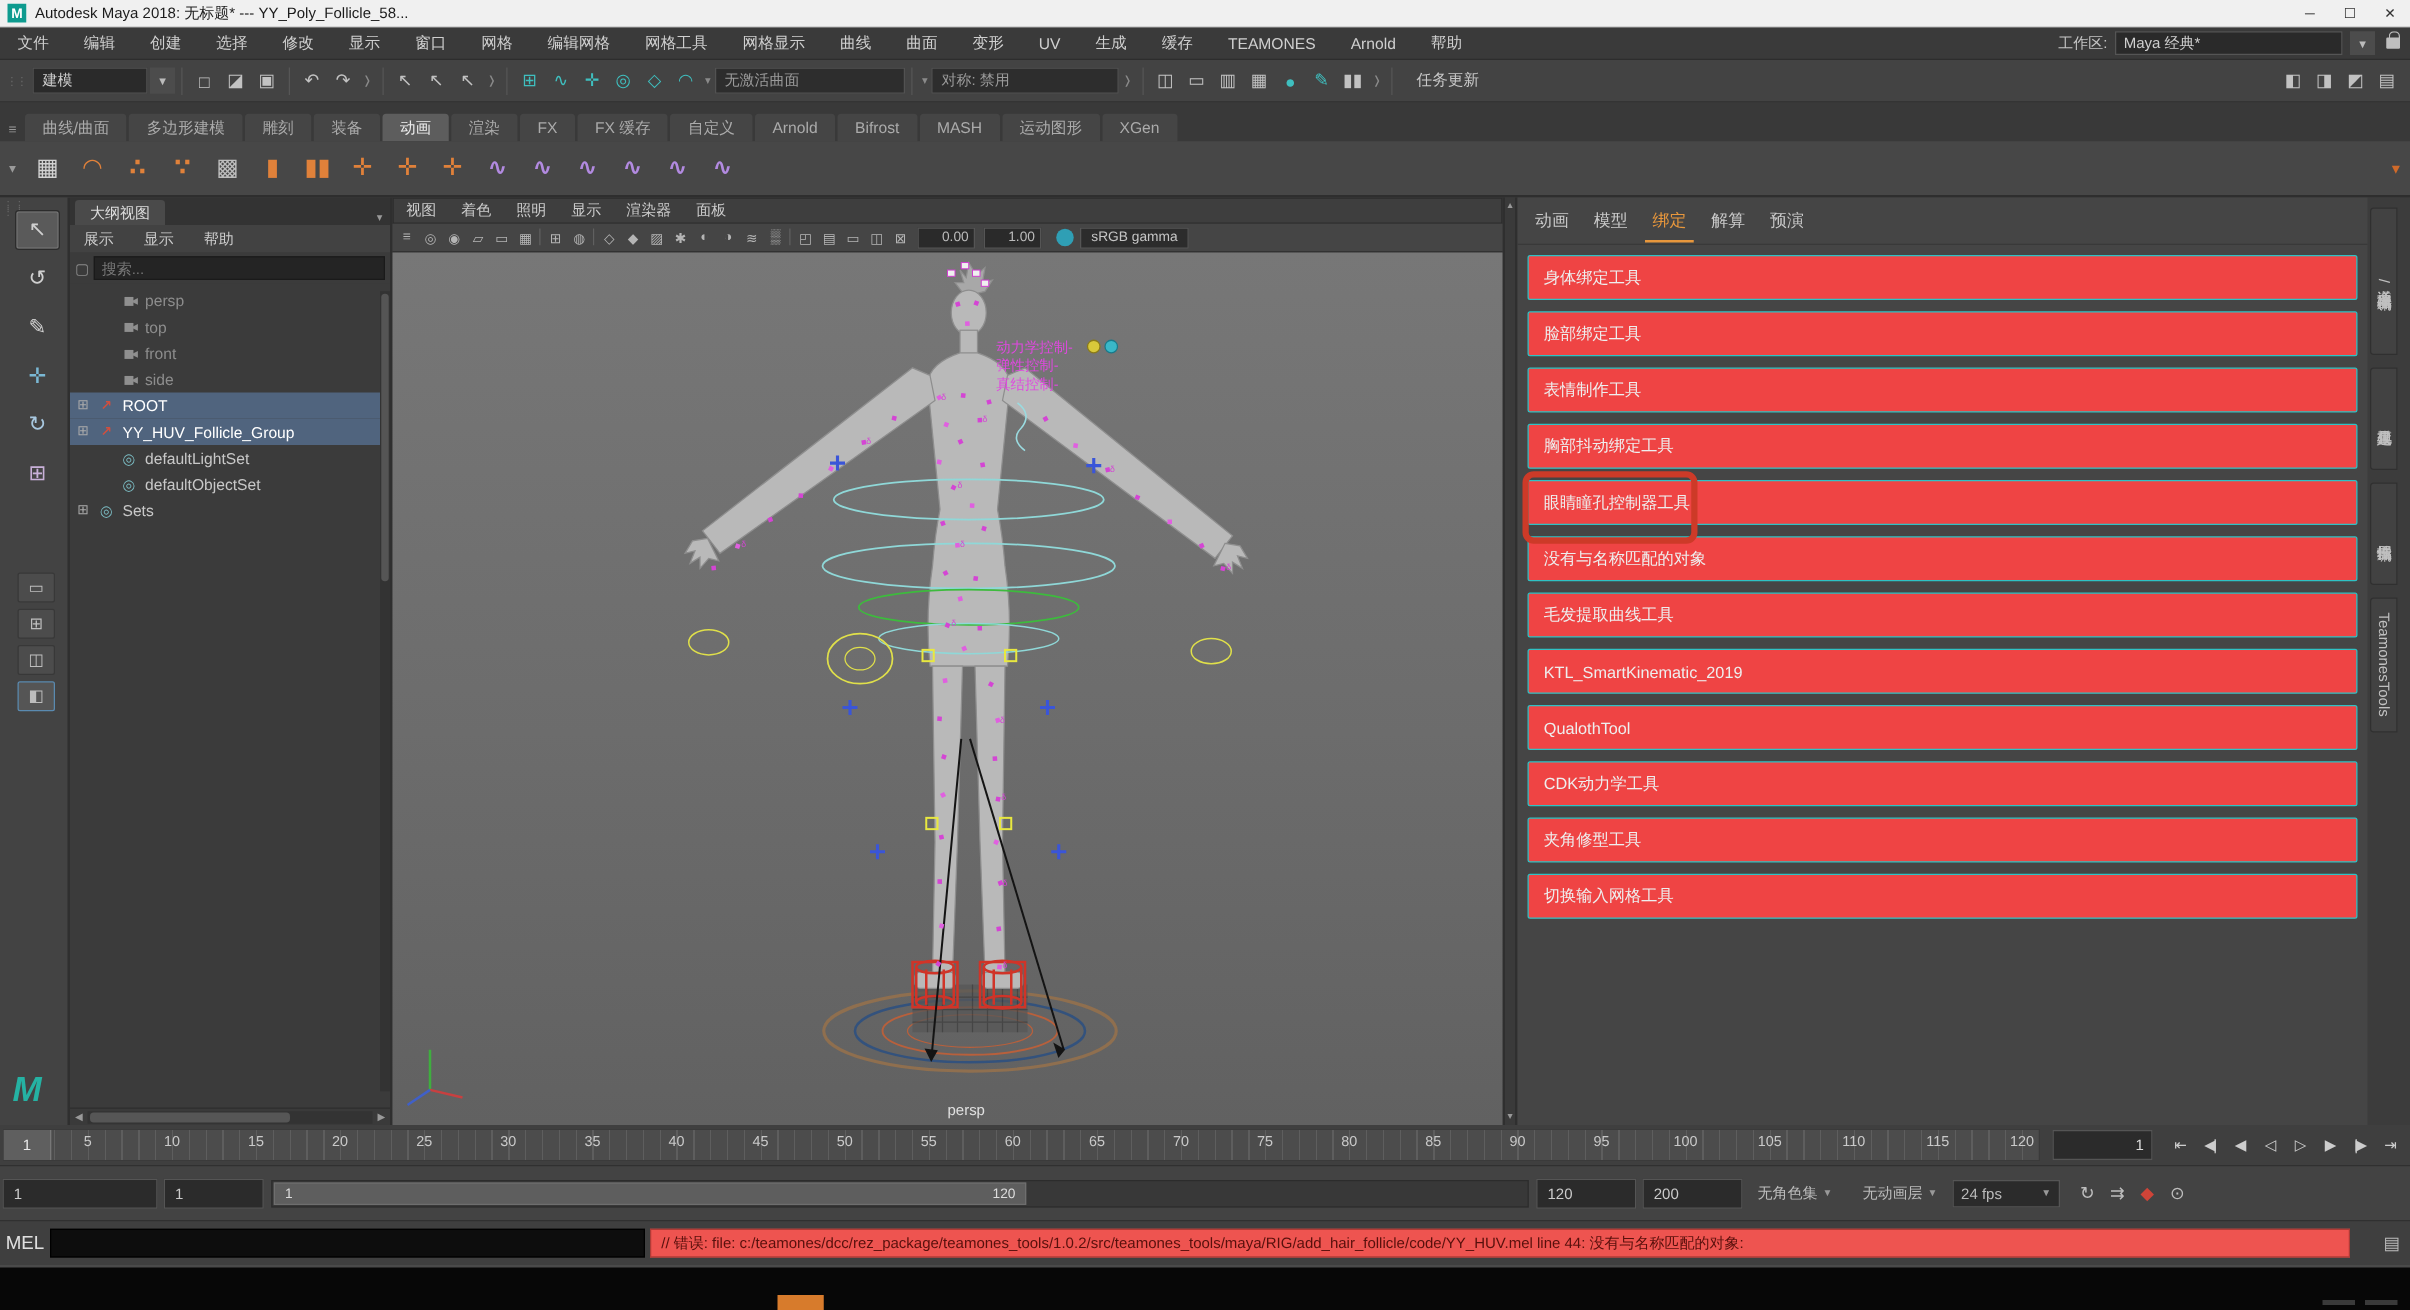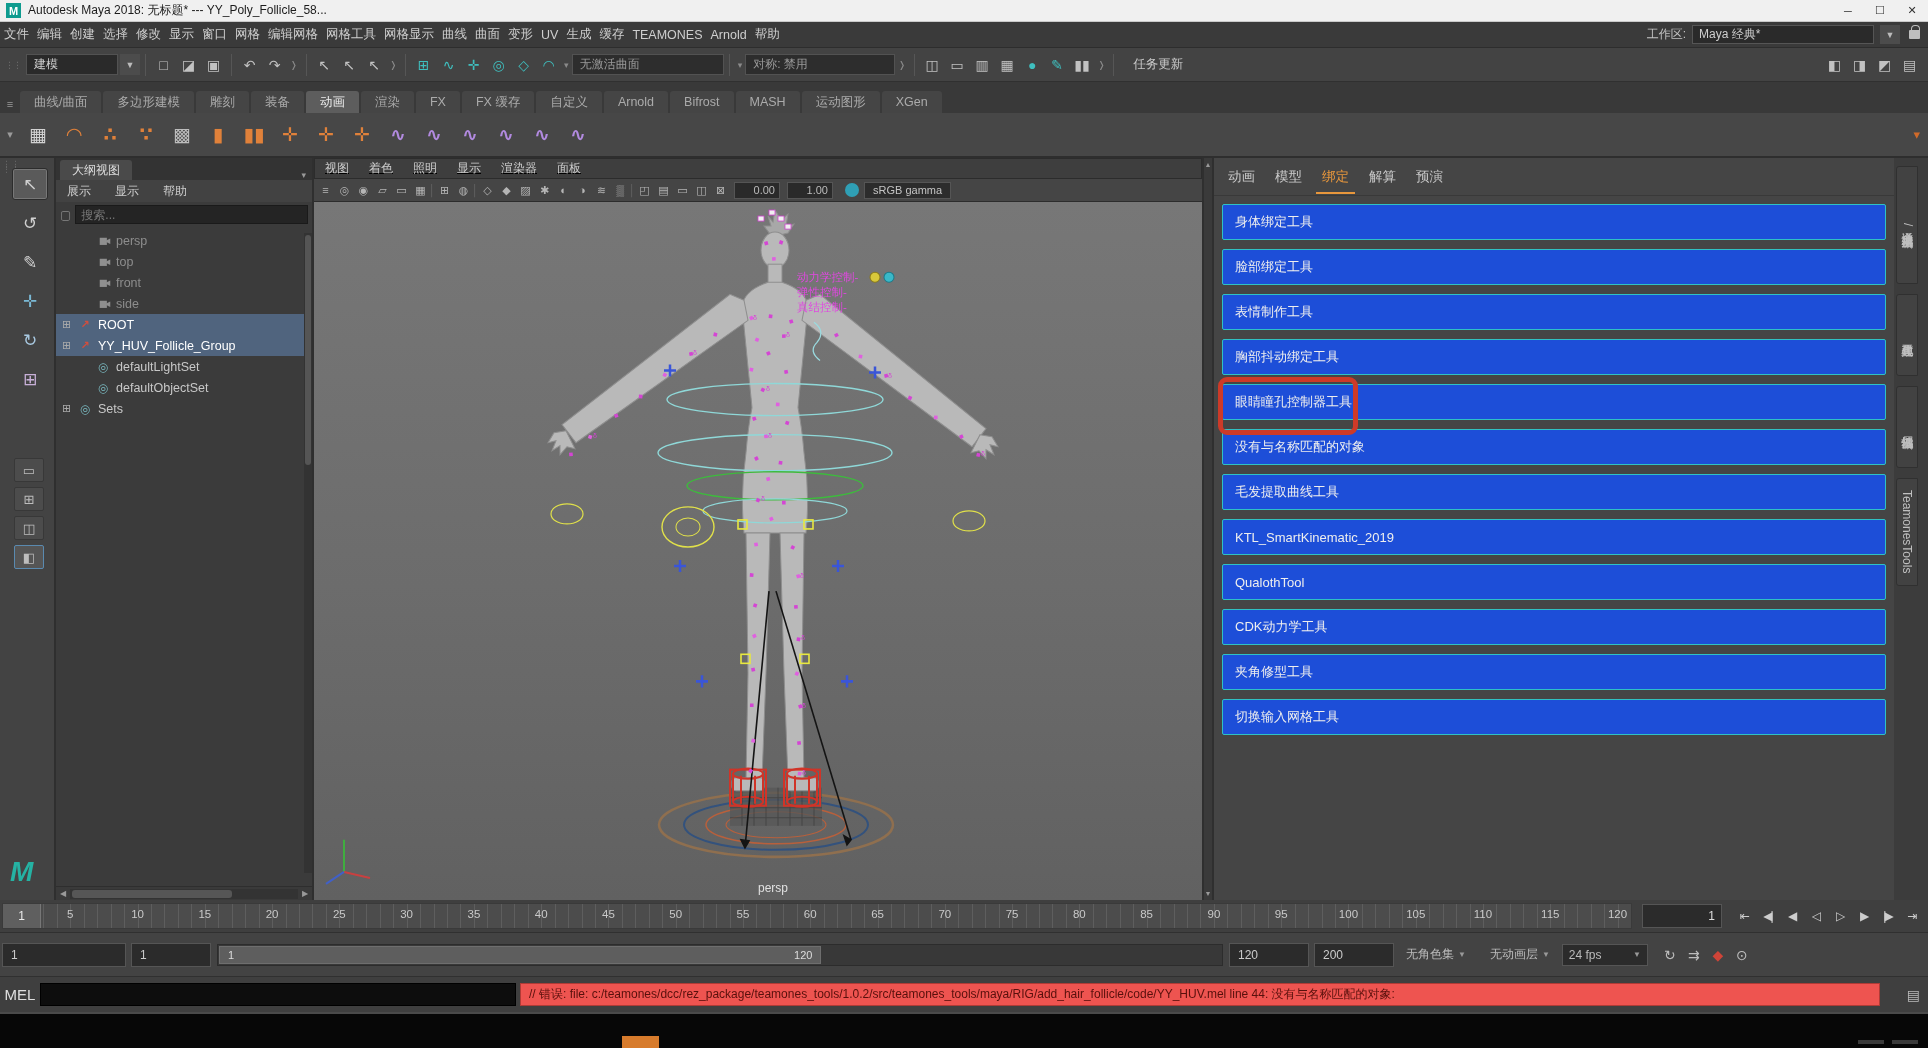--- a/index.html
+++ b/index.html
@@ -13,21 +13,21 @@
   .app-ico { width:15px; height:15px; margin:0 7px 0 6px; background:#0e9b8f; color:#fff;
     font-size:11px; font-weight:bold; display:flex; align-items:center; justify-content:center; }
   .titletext { font-size:12px; color:#1b1b1b; }
   .winbtns { margin-left:auto; display:flex; height:100%; }
   .wb { width:32px; height:100%; display:flex; align-items:center; justify-content:center;
     font-size:11px; color:#333; }
 
   
   .menubar { position:absolute; left:0; top:22px; width:1928px; height:26px; background:#3a3a3a;
     display:flex; align-items:center; border-bottom:1px solid #2d2d2d; }
-  .menu-item { padding:0 4px; font-size:12.5px; color:#cfcfcf; height:100%; display:flex; align-items:center; }
+  .menu-item { padding:0 14px; font-size:12.5px; color:#cfcfcf; height:100%; display:flex; align-items:center; }
   .ws-area { margin-left:auto; display:flex; align-items:center; gap:6px; padding-right:8px; }
   .ws-label { font-size:12px; color:#c4c4c4; }
   .ws-select { width:182px; height:19px; background:#2a2a2a; border:1px solid #555; color:#cfcfcf;
     font-size:12px; display:flex; align-items:center; padding-left:6px; }
   .ws-caret { width:20px; height:19px; background:#4c4c4c; color:#bbb; font-size:9px;
     display:flex; align-items:center; justify-content:center; }
   .lock { position:relative; width:11px; height:9px; background:#bfbfbf; border-radius:1px; margin-left:3px; }
   .lock::before { content:""; position:absolute; left:2px; top:-5px; width:7px; height:6px;
     border:1.5px solid #bfbfbf; border-bottom:none; border-radius:4px 4px 0 0; }
 
@@ -110,21 +110,21 @@
   .oscroll-v .handle { position:absolute; top:2px; left:1px; width:6px; height:230px; background:#555; border-radius:3px; }
   .oscroll-h { position:absolute; left:0; bottom:0; width:100%; height:14px; background:#3a3a3a;
     display:flex; align-items:center; border-top:1px solid #2e2e2e; }
   .oscroll-h .arr { width:14px; text-align:center; color:#999; font-size:8px; }
   .oscroll-h .track { flex:1; height:10px; background:#333; position:relative; }
   .oscroll-h .handle { position:absolute; left:2px; top:1px; width:70%; height:8px; background:#565656; border-radius:3px; }
 
   
   .viewport { width:890px; position:relative; display:flex; flex-direction:column;
     border-right:2px solid #2f2f2f; }
-  .vp-menu { height:21px; background:#3e3e3e; display:flex; align-items:center; border:1px solid #2c2c2c;text-decoration:underline; }
+  .vp-menu { height:21px; background:#3e3e3e; display:flex; align-items:center; border:1px solid #2c2c2c; }
   .vp-menu span { font-size:12px; color:#ccc; padding:0 10px; }
   .vp-iconbar { height:23px; background:#454545; display:flex; align-items:center; border-bottom:1px solid #2c2c2c; gap:1px; padding-left:2px; }
   .vp-ico { width:19px; height:19px; display:flex; align-items:center; justify-content:center;
     color:#b5b5b5; font-size:11px; flex:none; }
   .vp-ico.sep { width:5px; color:#666; }
   .vp-field { width:46px; height:17px; background:#2a2a2a; border:1px solid #555; color:#bbb;
     font-size:11px; display:flex; align-items:center; justify-content:flex-end; padding-right:4px; margin:0 3px; }
   .gamma-ico { width:14px; height:14px; border-radius:50%; background:#2f9fb5; margin:0 4px 0 8px; }
   .gamma-select { height:17px; background:#2c2c2c; border:1px solid #555; color:#c5c5c5; font-size:11px;
     display:flex; align-items:center; padding:0 8px; }
@@ -137,21 +137,21 @@
   .vp-scroll .a1 { top:3px; } .vp-scroll .a2 { bottom:3px; }
 
   
   .right-panel { width:680px; background:#454545; position:relative; }
   .rp-tabs { height:38px; display:flex; align-items:center; gap:16px; padding-left:12px;
     border-bottom:1px solid #393939; }
   .rp-tab { font-size:13.5px; color:#c9c9c9; position:relative; padding:8px 2px; }
   .rp-tab.active { color:#e8973c; }
   .rp-tab.active::after { content:""; position:absolute; left:-4px; right:-4px; bottom:0; height:2px; background:#e8973c; }
   .rp-list { position:relative; padding:8px 8px 0 8px; }
-  .rp-btn { width:664px; height:36px; margin-bottom:9px; background:#1d4ed8; border:1px solid #2fc1c4;
+  .rp-btn { width:664px; height:36px; margin-bottom:9px; background:#ef4444; border:1px solid #2fc1c4;
     border-radius:2px; color:#eee; font-size:13px; display:flex; align-items:center; padding-left:12px; }
   .red-box { position:absolute; left:4px; top:219px; width:140px; height:58px;
     border:5px solid #cd3a28; border-radius:9px; pointer-events:none; z-index:5; }
 
   
   .side-tabs { width:26px; background:#3c3c3c; display:flex; flex-direction:column; align-items:center;
     padding-top:8px; gap:10px; }
   .side-tab { writing-mode:vertical-rl; font-size:12px; color:#c0c0c0; background:#424242;
     border:1px solid #303030; border-radius:3px 0 0 3px; display:flex; align-items:center;
     justify-content:center; width:22px; }

